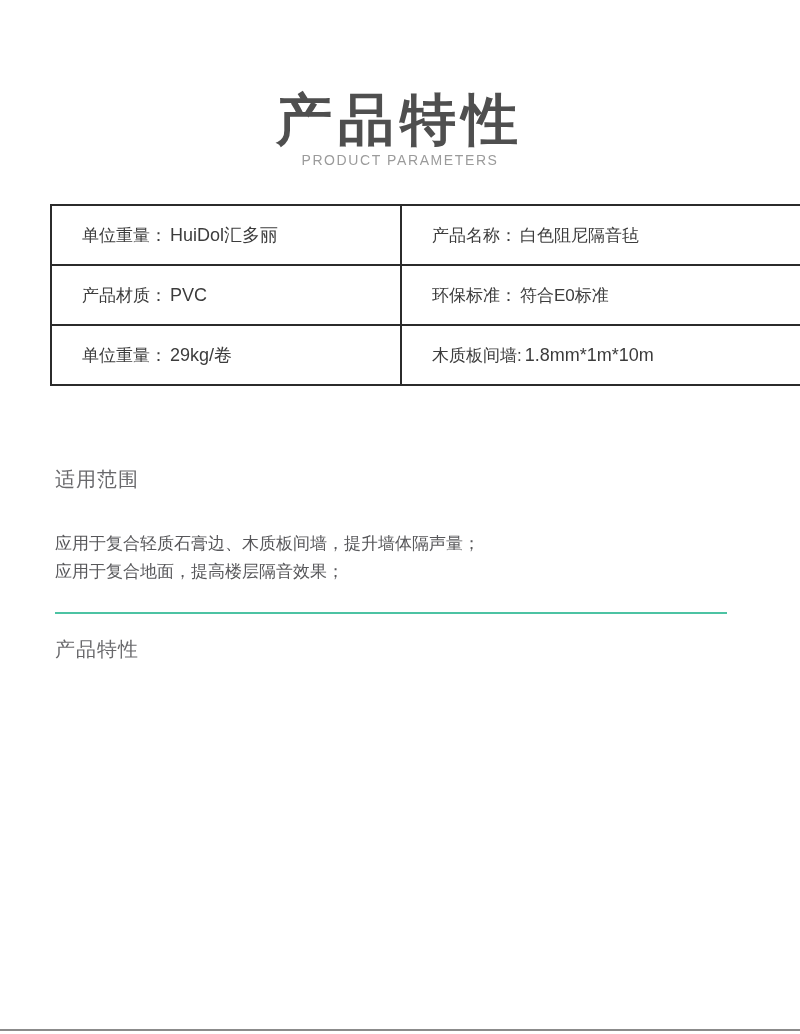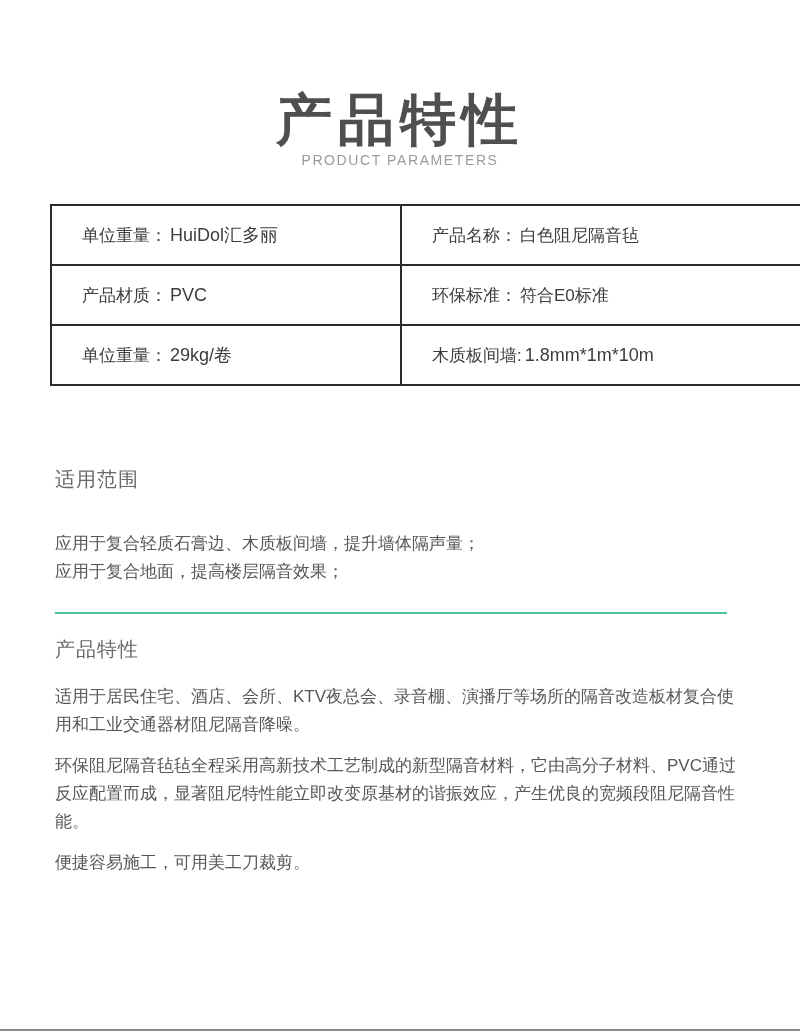--- a/index.html
+++ b/index.html
@@ -134,20 +134,15 @@
   <h2 class="section-heading">适用范围</h2>
   <div class="body-text scope-lines">
     <div>应用于复合轻质石膏边、木质板间墙，提升墙体隔声量；</div>
     <div>应用于复合地面，提高楼层隔音效果；</div>
   </div>
   <div class="accent-divider"></div>
 </div>
 
 <div class="section section-features">
   <h2 class="section-heading">产品特性</h2>
-  <div class="body-text features-paragraphs">
-    <p>适用于居民住宅、酒店、会所、KTV夜总会、录音棚、演播厅等场所的隔音改造板材复合使用和工业交通器材阻尼隔音降噪。</p>
-    <p>环保阻尼隔音毡毡全程采用高新技术工艺制成的新型隔音材料，它由高分子材料、PVC通过反应配置而成，显著阻尼特性能立即改变原基材的谐振效应，产生优良的宽频段阻尼隔音性能。</p>
-    <p>便捷容易施工，可用美工刀裁剪。</p>
-  </div>
 </div>
 
 <div class="bottom-divider"></div>
 
 </body></html>

